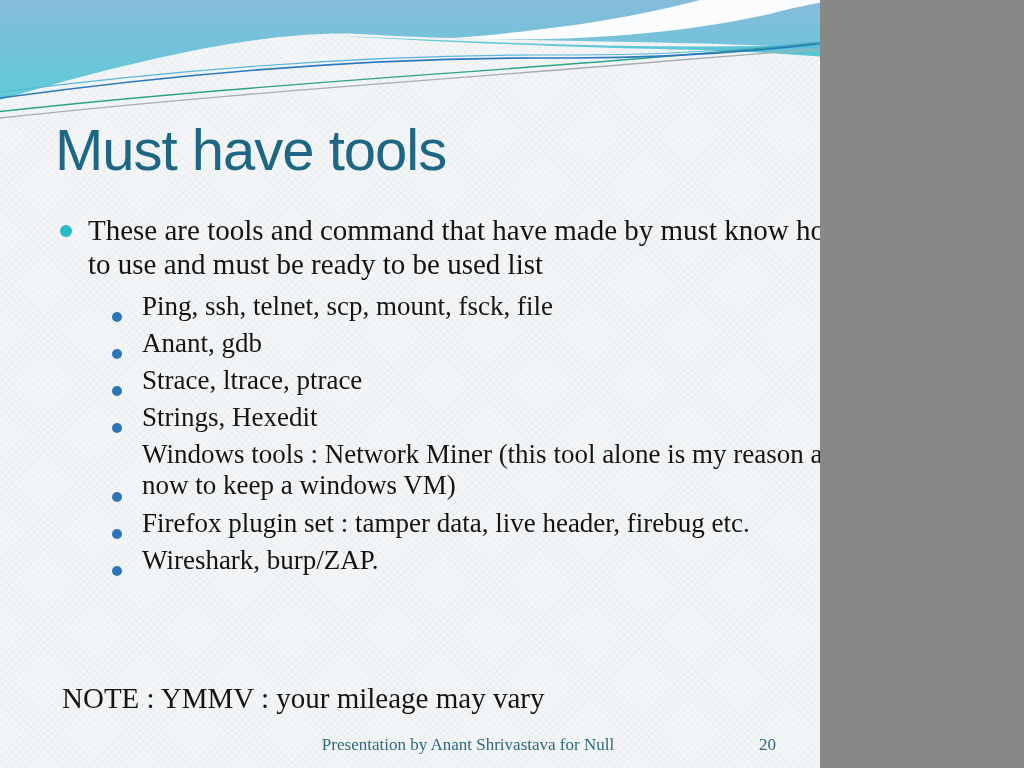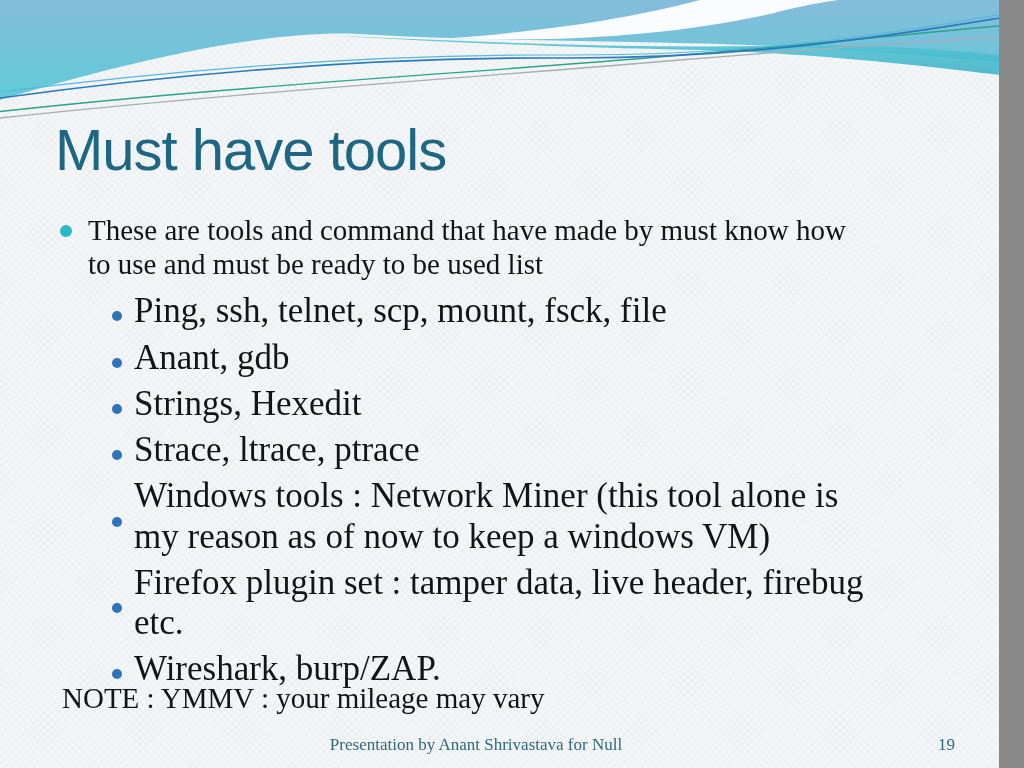--- a/index.html
+++ b/index.html
@@ -1,18 +1,18 @@
 <!DOCTYPE html>
 <html><head>
 <meta charset="utf-8">
 <style>
   html,body{margin:0;padding:0;background:#888;}
   .slide{
     position:relative;
-    width:999px;height:768px;
+    width:820px;height:768px;
     overflow:hidden;
     background-color:#f3f5f6;
     background-image:
       repeating-linear-gradient(135deg, rgba(185,198,208,0.10) 0 1px, transparent 1px 5px),
       repeating-linear-gradient(45deg, rgba(185,198,208,0.10) 0 1px, transparent 1px 5px);
     font-family:"Liberation Serif", serif;
   }
   .header-waves{
     position:absolute;left:0;top:0;width:1024px;height:190px;
     pointer-events:none;
@@ -35,33 +35,33 @@
     font-size:29px;line-height:1.16;
     width:796px;
   }
   .dot{flex:none;border-radius:50%;}
   .dot-l1{width:12px;height:12px;background:#29b9c9;margin-top:11px;}
   .dot-l2{width:10px;height:10px;background:#2e74b8;margin-top:10px;}
   ul.sub-list{
     list-style:none;margin:10px 0 0 52px;padding:0;
   }
   ul.sub-list li{
-    display:flex;align-items:center;gap:12px;
-    font-size:35px;line-height:1.15;
+    display:flex;align-items:flex-end;gap:20px;
+    font-size:27px;line-height:1.15;
     margin-bottom:6px;
   }
   ul.sub-list li .li-text{max-width:756px;}
   .note-line{
     position:absolute;left:62px;top:658px;
     font-size:29px;color:#141414;
     white-space:nowrap;
     margin-top:24px;
   }
   .footer-text{
-    position:absolute;left:16px;bottom:13px;width:920px;
+    position:absolute;left:8px;bottom:13px;width:920px;
     text-align:center;
     font-size:17px;color:#2d6a80;
   }
   .page-number{
     position:absolute;right:44px;bottom:13px;
     font-size:17px;color:#2d6a80;
   }
 </style>
 </head>
 <body>
@@ -104,39 +104,39 @@
       <li>
         <span class="dot dot-l2"></span>
         <span class="li-text">Ping, ssh, telnet, scp, mount, fsck, file</span>
       </li>
       <li>
         <span class="dot dot-l2"></span>
         <span class="li-text">Anant, gdb</span>
       </li>
       <li>
         <span class="dot dot-l2"></span>
-        <span class="li-text">Strings, Hexedit</span>
+        <span class="li-text">Strace, ltrace, ptrace</span>
       </li>
       <li>
         <span class="dot dot-l2"></span>
-        <span class="li-text">Strace, ltrace, ptrace</span>
+        <span class="li-text">Strings, Hexedit</span>
       </li>
       <li>
         <span class="dot dot-l2"></span>
         <span class="li-text">Windows tools : Network Miner (this tool alone is my reason as of now to keep a windows VM)</span>
       </li>
       <li>
         <span class="dot dot-l2"></span>
         <span class="li-text">Firefox plugin set : tamper data, live header, firebug etc.</span>
       </li>
       <li>
         <span class="dot dot-l2"></span>
         <span class="li-text">Wireshark, burp/ZAP.</span>
       </li>
     </ul>
   </div>
 
   <div class="note-line">NOTE : YMMV : your mileage may vary</div>
 
   <div class="footer-text">Presentation by Anant Shrivastava for Null</div>
-  <div class="page-number">19</div>
+  <div class="page-number">20</div>
 
 </div>
 
 </body></html>

